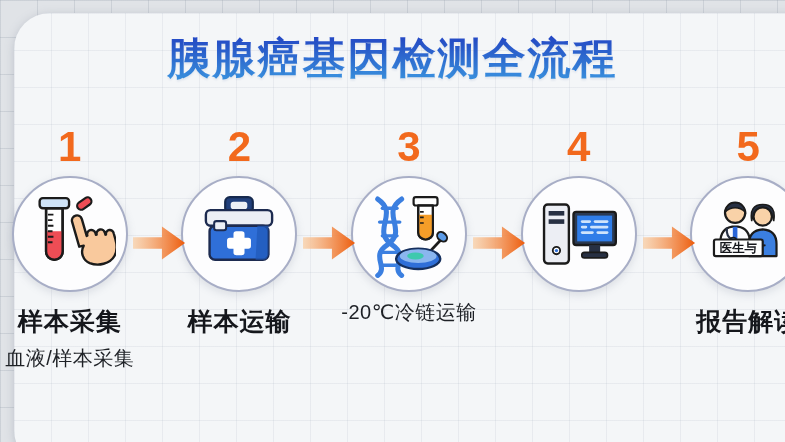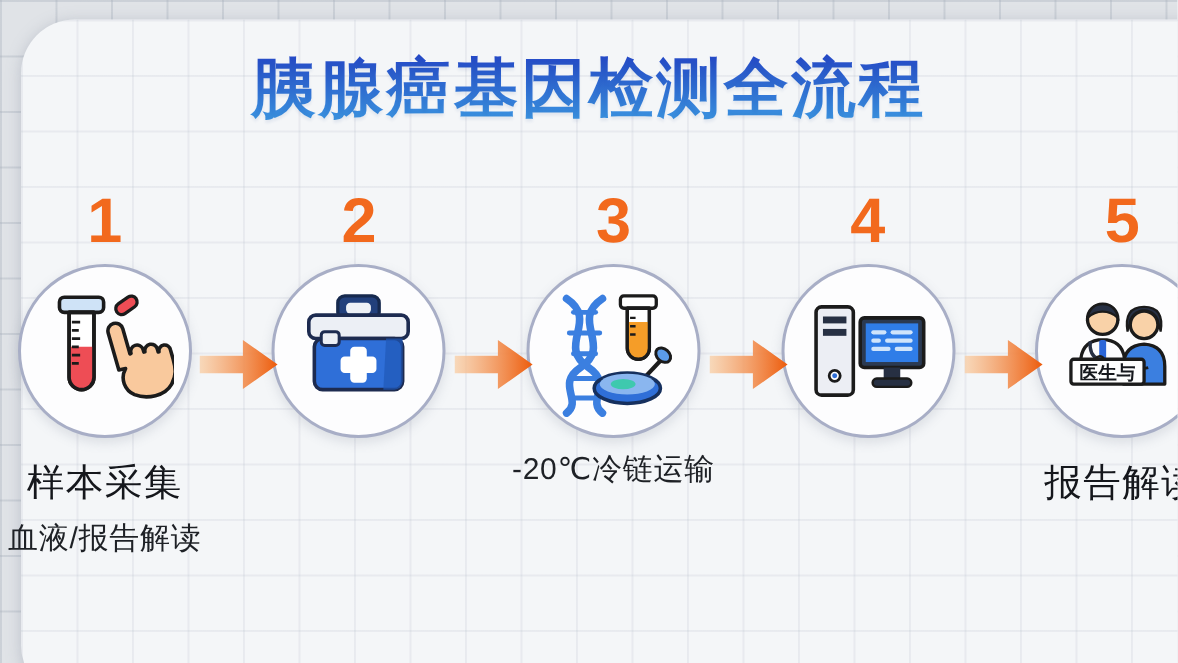--- a/index.html
+++ b/index.html
@@ -58,21 +58,21 @@
     width:116px; height:116px; border-radius:50%;
     background:#fdfdfe;
     border:2.5px solid #a8aec6;
     box-shadow:0 3px 8px rgba(100,110,135,.18);
     display:flex; align-items:center; justify-content:center;
     overflow:hidden;
   }
   .icon-circle svg { width:92px; height:92px; }
   .step-label {
     margin-top:13px;
-    font-size:25px; font-weight:400; color:#15171c; letter-spacing:1px;
+    font-size:25px; font-weight:700; color:#15171c; letter-spacing:1px;
     white-space:nowrap;
   }
   .step-sublabel {
     margin-top:7px;
     font-size:20px; font-weight:400; color:#1e2126; letter-spacing:.5px;
     white-space:nowrap; min-height:22px;
   }
   .arrow {
     position:absolute; top:224px; width:54px; height:38px;
   }
@@ -106,37 +106,38 @@
             <line x1="26" y1="53" x2="32" y2="53"></line>
               <line x1="26" y1="59" x2="31" y2="59"></line>
           </g>
           <rect x="57" y="13" width="17" height="8.5" rx="4.2" fill="#ee4d55" stroke="#1b1b1b" stroke-width="2.4" transform="rotate(-35 65 17)"></rect>
           <g transform="rotate(-16 70 55)">
             <path d="M63,61 c-6,6 -5,15 1,20 c8,6 21,7 28,0 c5,-5 6,-10 6,-17 l0,-7 a4.2,4.2 0 0 0 -8.4,-1 l-0.6,0 l0,-2 a4.6,4.6 0 0 0 -9.2,-0.8 l-0.8,0 l0,-2 a4.6,4.6 0 0 0 -9.2,0.3 l-0.8,0.2 l0,-19 a5.5,5.5 0 0 0 -11,0 l0,28 z" fill="#f9c99d" stroke="#1b1b1b" stroke-width="2.6" stroke-linejoin="round"></path>
           </g>
         </svg>
       </div>
       <div class="step-label">样本采集</div>
-      <div class="step-sublabel">血液/报告解读</div>
+      <div class="step-sublabel">血液/样本采集</div>
     </div>
 
     <div class="step">
       <div class="step-number">2</div>
       <div class="icon-circle">
         <svg viewBox="0 0 100 100">
           <rect x="35" y="10" width="30" height="17" rx="5" fill="#22407c" stroke="#16294e" stroke-width="2.4"></rect>
           <rect x="41" y="15" width="18" height="8" rx="3" fill="#eef1f6"></rect>
           <rect x="14" y="24" width="72" height="17" rx="5" fill="#eceff5" stroke="#1d2b50" stroke-width="2.6"></rect>
           <rect x="18" y="41" width="64" height="37" rx="6" fill="#2f6fd8" stroke="#1d2b50" stroke-width="2.6"></rect>
           <path d="M70,41 h12 v31 a6,6 0 0 1 -6,6 h-8 z" fill="#1f58b8" opacity="0.7"></path>
           <rect x="44" y="47" width="12" height="26" rx="3" fill="#ffffff"></rect>
           <rect x="37" y="54" width="26" height="12" rx="3" fill="#ffffff"></rect>
           <rect x="23" y="36" width="13" height="10" rx="2.5" fill="#eceff5" stroke="#1d2b50" stroke-width="2.2"></rect>
         </svg>
       </div>
+      <div class="step-label">样本运输</div>
     </div>
 
     <div class="step">
       <div class="step-number">3</div>
       <div class="icon-circle">
         <svg viewBox="0 0 100 100">
           <g fill="none" stroke="#3b7fe0" stroke-width="5.5" stroke-linecap="round">
             <path d="M16,12 C40,28 8,46 32,62 C50,74 30,86 42,95"></path>
             <path d="M42,12 C18,28 50,46 26,62 C8,74 28,86 16,95"></path>
           </g>

